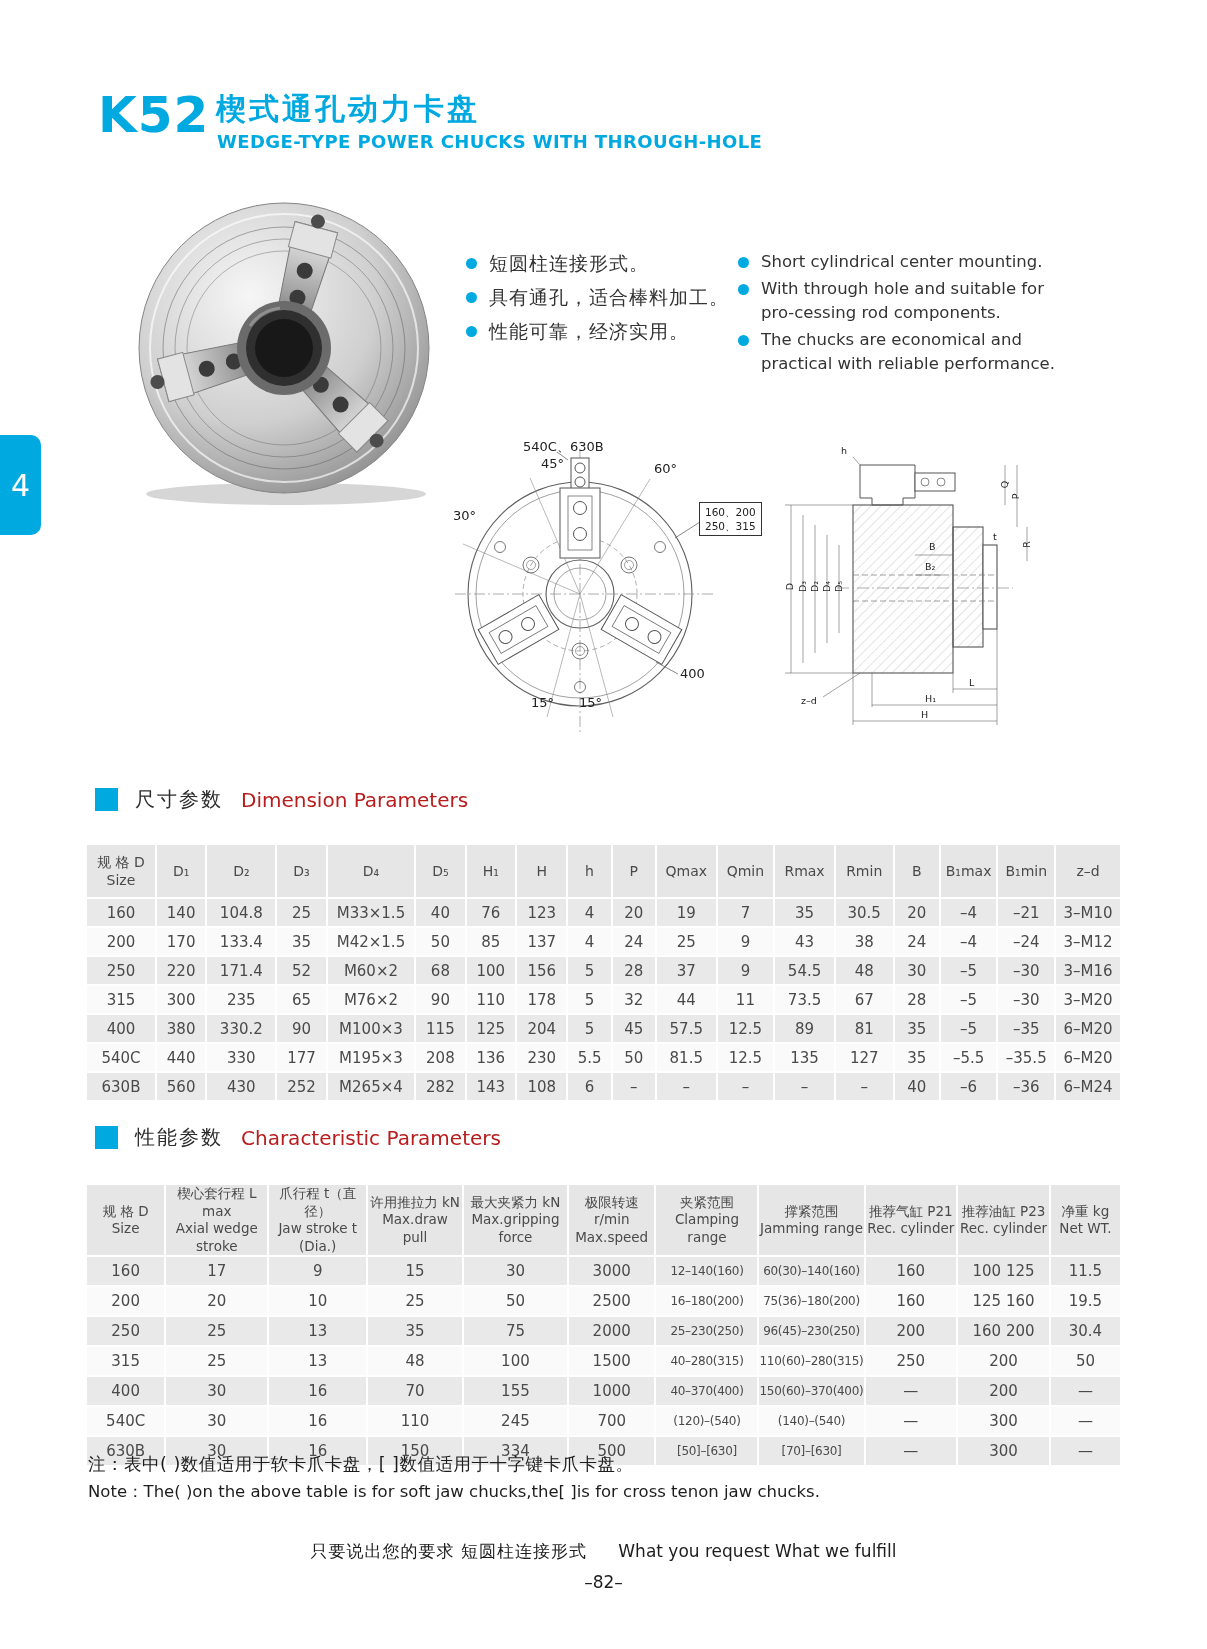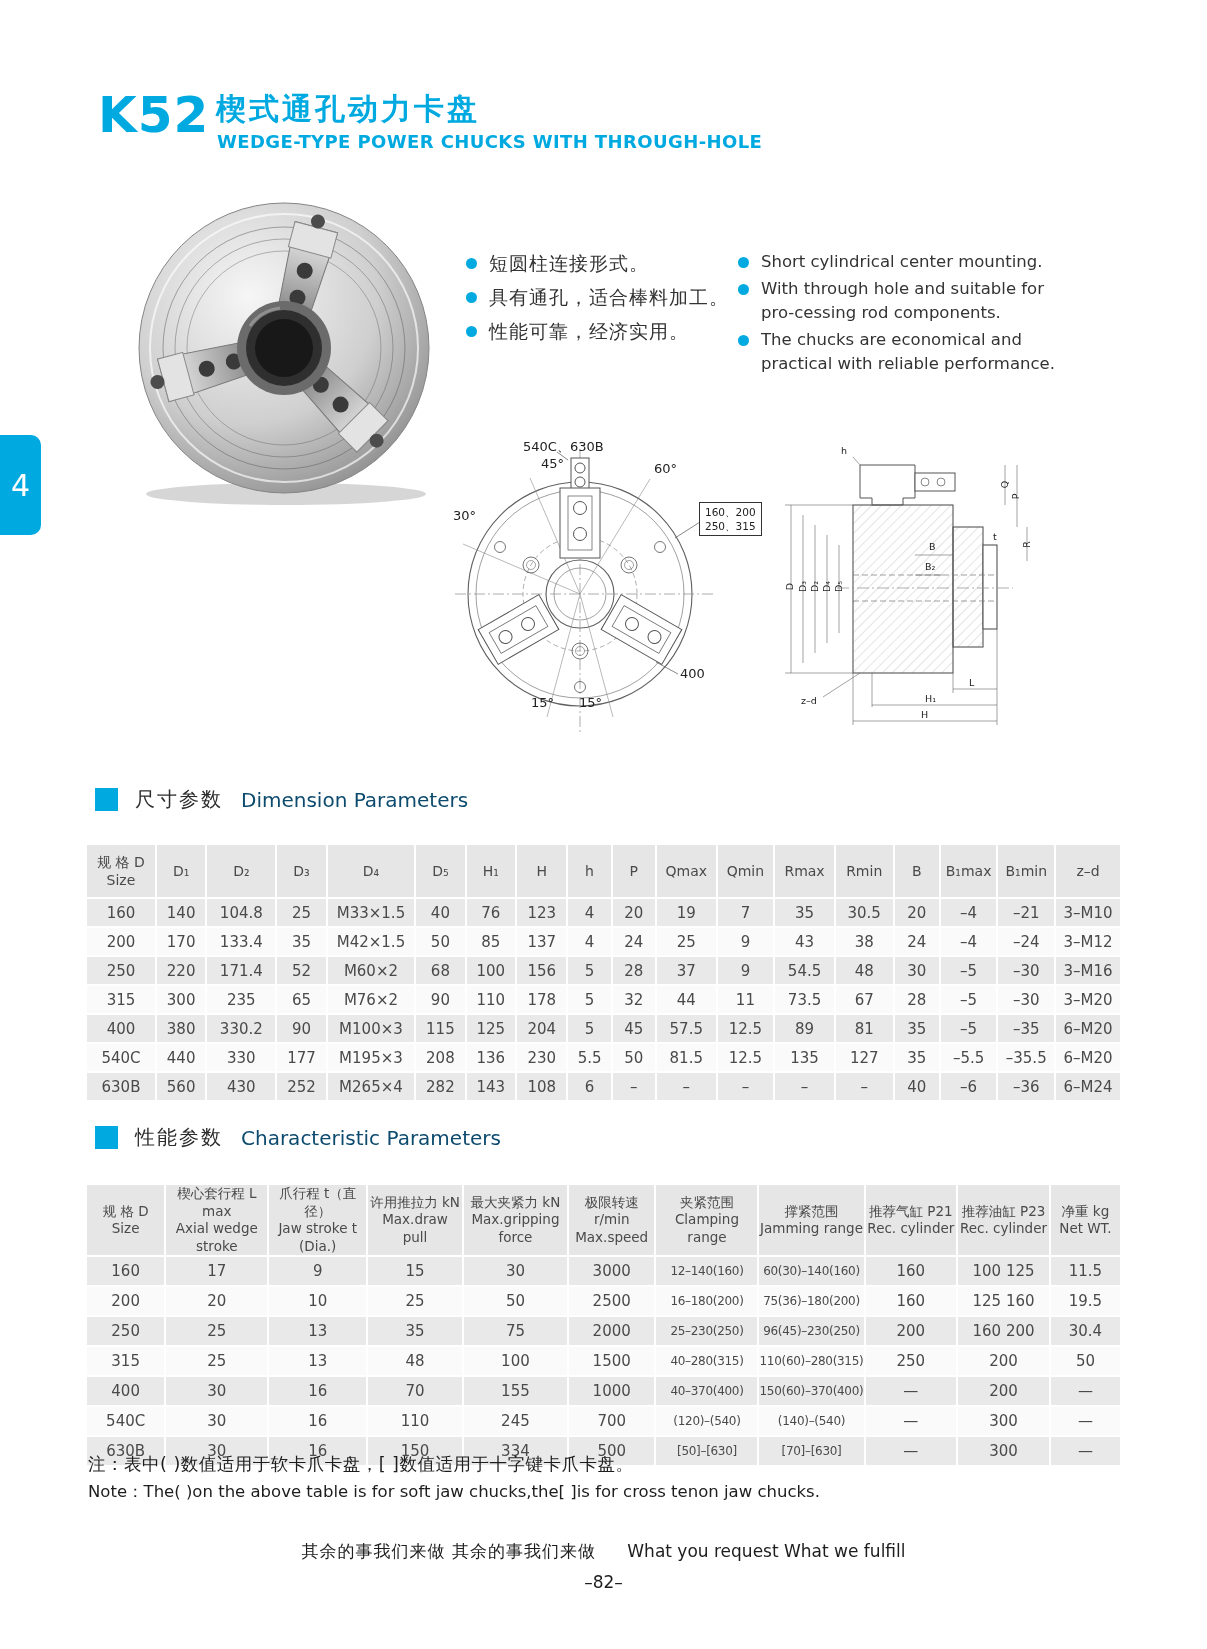--- a/index.html
+++ b/index.html
@@ -39,21 +39,21 @@
   .dlab{ position:absolute; font-size:13px; color:#222; white-space:nowrap; }
   .vlab{ transform:rotate(-90deg); transform-origin:center; font-size:9.5px; }
   .slab{ font-size:9.5px; }
   .boxlab{ position:absolute; border:1.5px solid #333; background:#fff; padding:2px 5px; font-size:10.5px;
            line-height:14px; text-align:left; color:#222; }
 
   
   .sec{ position:absolute; left:95px; display:flex; align-items:center; }
   .sec .sq{ width:23px; height:23px; background:var(--accent); margin-right:17px; }
   .sec .cn{ font-size:20px; color:#2c2c2c; letter-spacing:2px;text-align:right; }
-  .sec .en{ font-size:20px; color:#0c4a6e; margin-left:18px; }
+  .sec .en{ font-size:20px; color:#b91c1c; margin-left:18px; }
   .sec1{ top:786px; } .sec2{ top:1124px; }
 
   
   table.tbl{ position:absolute; left:85px; width:1037px; border-collapse:collapse; table-layout:fixed;
              text-align:center; color:#4a4a4a; }
   .tbl th{ background:#e6e6e6; font-weight:normal; white-space:pre-line; border:2px solid #fff; line-height:1.3; }
   .tbl td{ border:2px solid #fff; }
   .tbl tr.gray  td{ background:#e9e9e9; }
   .tbl tr.white td{ background:#fafafa; }
 
@@ -630,18 +630,18 @@
           <td>300</td>
           <td>—</td>
         </tr>
       </tbody>
   </table>
 
   <div class="note-cn">注：表中(  )数值适用于软卡爪卡盘，[  ]数值适用于十字键卡爪卡盘。</div>
   <div class="note-en">Note：The(  )on the above table is for soft jaw chucks,the[  ]is for cross tenon jaw chucks.</div>
 
   <div class="footer-slogan">
-    <span class="cnp">其余的事我们来做  其余的事我们来做</span>
+    <span class="cnp">只要说出您的要求  短圆柱连接形式</span>
     <span class="enp">What you request  What we fulfill</span>
   </div>
   <div class="page-num">–82–</div>
 
 </div>
 
 </body></html>

